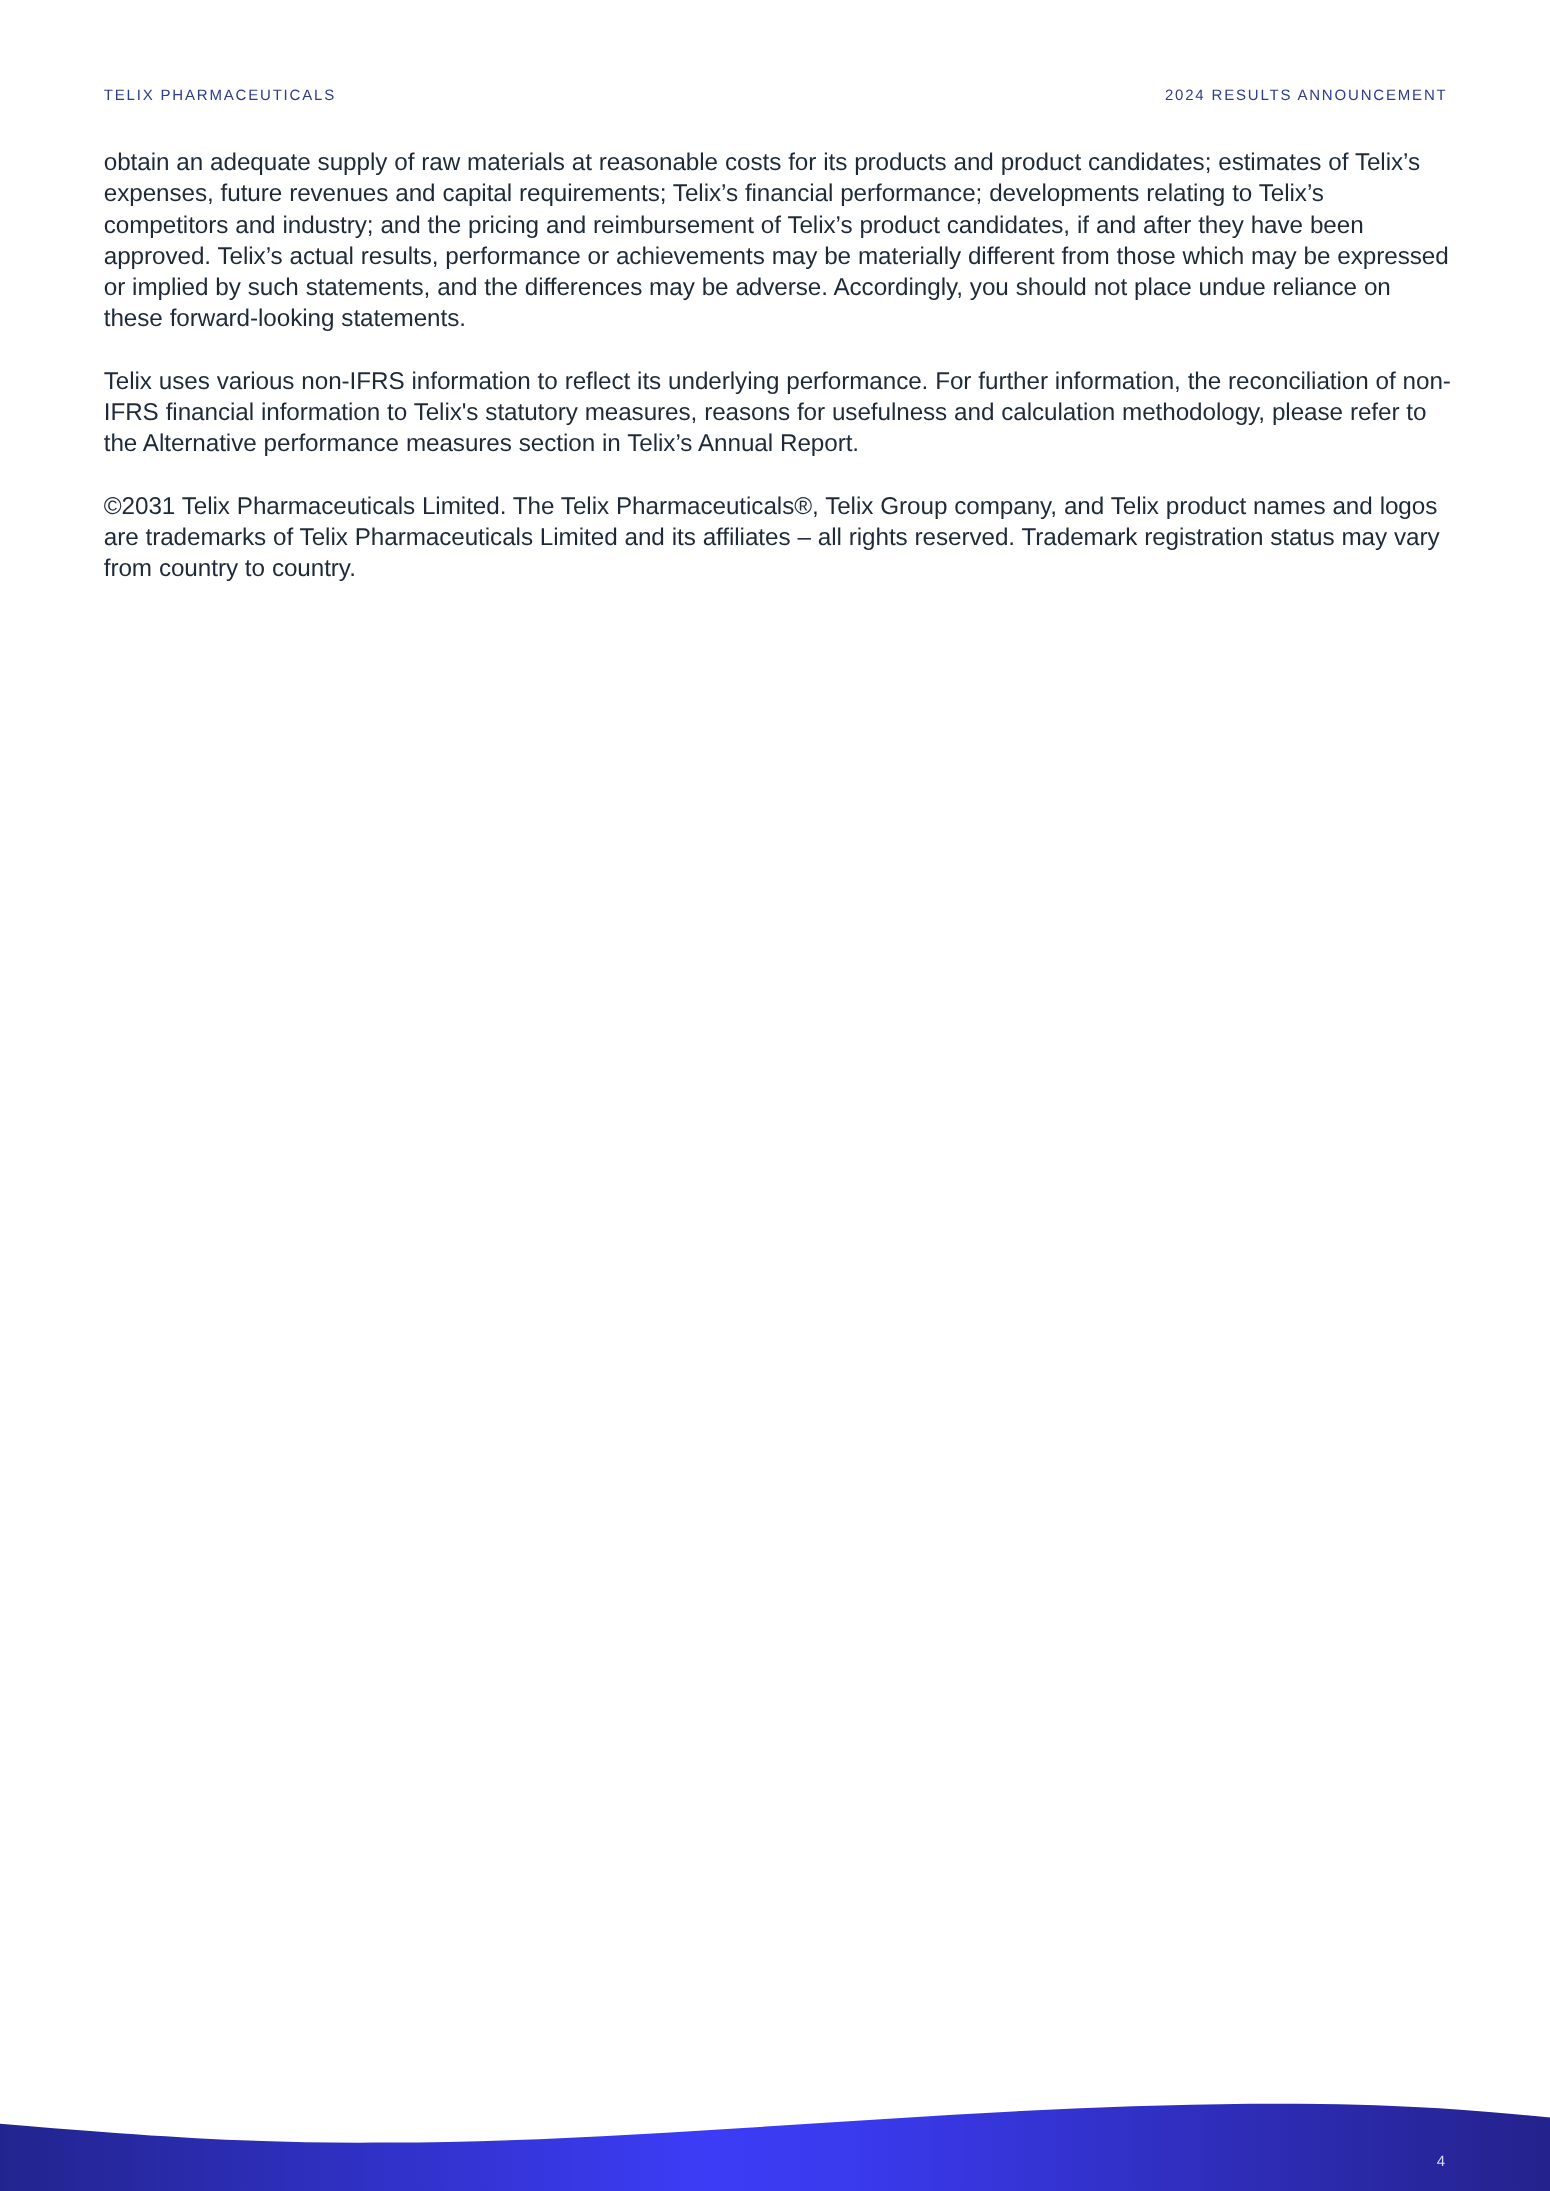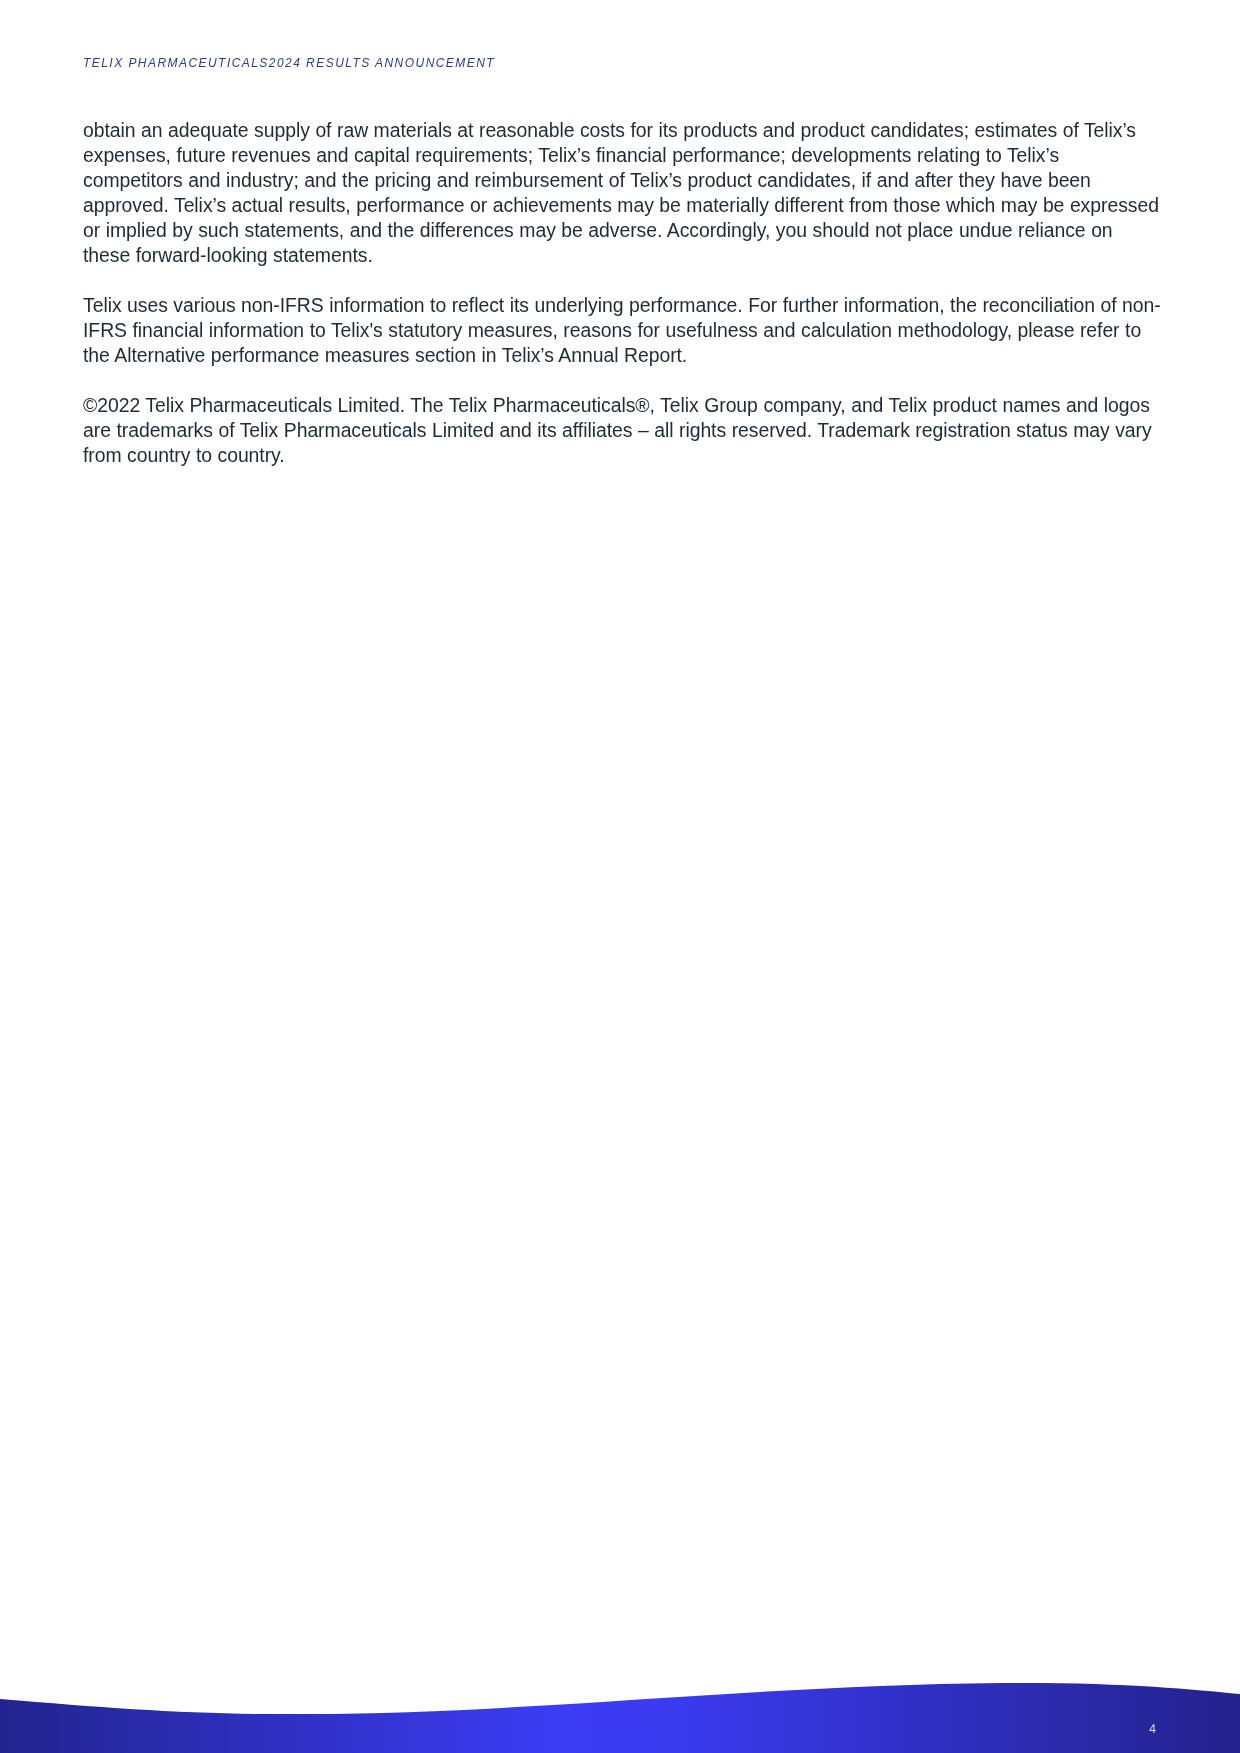--- a/index.html
+++ b/index.html
@@ -9,27 +9,27 @@
     }
     body {
       width: 1240px;
       height: 1753px;
       position: relative;
       overflow: hidden;
       font-family: "Liberation Sans", "DejaVu Sans", sans-serif;
     }
     .page-header {
       position: absolute;
-      top: 55px;
+      top: 68px;
       left: 83px;
       right: 82px;
       height: 16px;
       display: flex;
+      justify-content: space-between;
       align-items: center;
-      font-style: italic;
     }
     .header-text {
       font-size: 12px;
       letter-spacing: 1.45px;
       color: #2b3c8c;
       text-transform: uppercase;
       line-height: 16px;
       white-space: nowrap;
     }
     .content {
@@ -72,21 +72,21 @@
 <body>
 
 <header class="page-header">
   <span class="header-text">TELIX PHARMACEUTICALS</span>
   <span class="header-text">2024 RESULTS ANNOUNCEMENT</span>
 </header>
 
 <main class="content">
   <p class="para">obtain an adequate supply of raw materials at reasonable costs for its products and product candidates; estimates of Telix’s expenses, future revenues and capital requirements; Telix’s financial performance; developments relating to Telix’s competitors and industry; and the pricing and reimbursement of Telix’s product candidates, if and after they have been approved. Telix’s actual results, performance or achievements may be materially different from those which may be expressed or implied by such statements, and the differences may be adverse. Accordingly, you should not place undue reliance on these forward-looking statements.</p>
   <p class="para">Telix uses various non-IFRS information to reflect its underlying performance. For further information, the reconciliation of non-IFRS financial information to Telix's statutory measures, reasons for usefulness and calculation methodology, please refer to the Alternative performance measures section in Telix’s Annual Report.</p>
-  <p class="para">©2022 Telix Pharmaceuticals Limited. The Telix Pharmaceuticals®, Telix Group company, and Telix product names and logos are trademarks of Telix Pharmaceuticals Limited and its affiliates – all rights reserved. Trademark registration status may vary from country to country.</p>
+  <p class="para">©2031 Telix Pharmaceuticals Limited. The Telix Pharmaceuticals®, Telix Group company, and Telix product names and logos are trademarks of Telix Pharmaceuticals Limited and its affiliates – all rights reserved. Trademark registration status may vary from country to country.</p>
 </main>
 
 <footer class="footer">
   <svg width="1240" height="90" viewBox="0 0 1240 90" xmlns="http://www.w3.org/2000/svg">
     <defs>
       <linearGradient id="waveGrad" x1="0" y1="0" x2="1" y2="0">
         <stop offset="0" stop-color="#22248e"></stop>
         <stop offset="0.45" stop-color="#3c3cf6"></stop>
         <stop offset="0.55" stop-color="#3a3aee"></stop>
         <stop offset="1" stop-color="#24228c"></stop>

